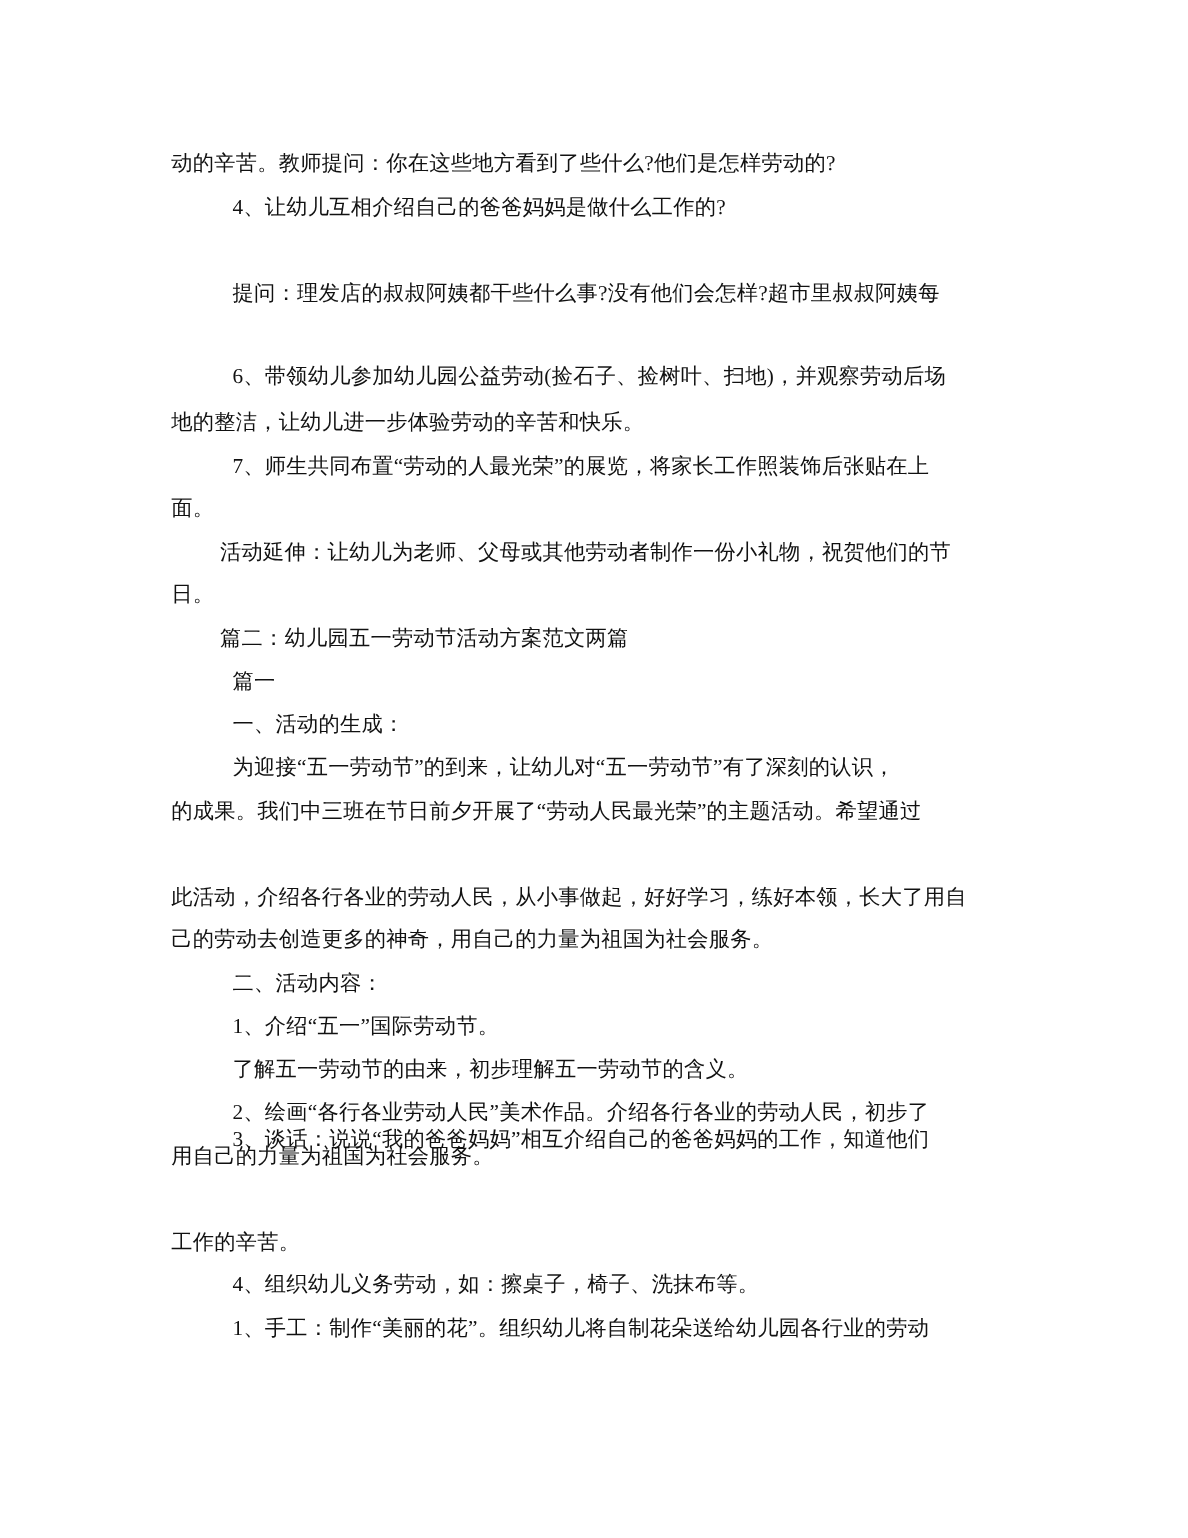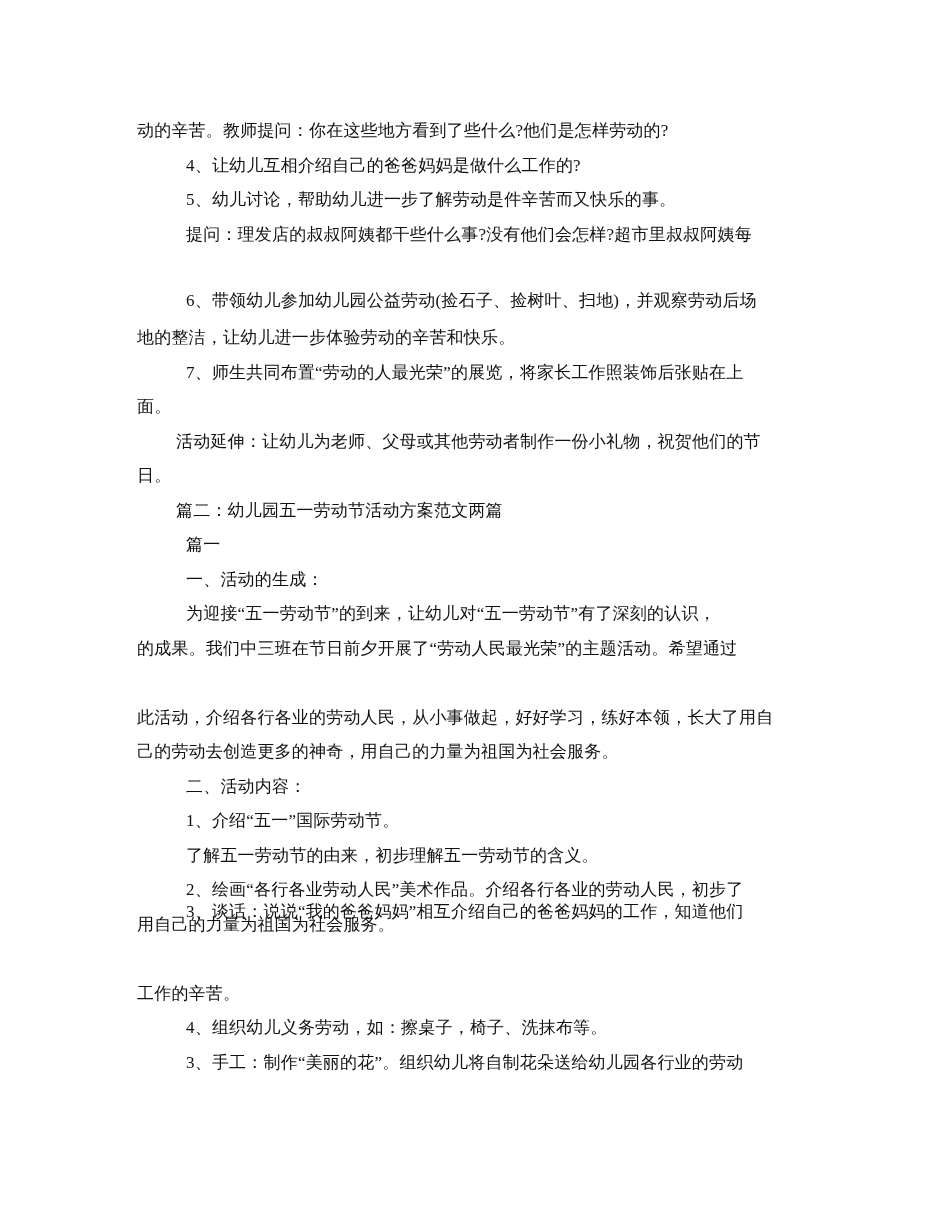--- a/index.html
+++ b/index.html
@@ -9,21 +9,20 @@
   .line { position: absolute; left: 137px; white-space: nowrap; font-size: 17px; line-height: 24px; letter-spacing: 0.2px; font-family: Liberation Serif, serif; }
   .i2 { left: 186px; }
   .i1 { left: 176px; }
 </style>
 </head>
 <body>
 
 <div class="page">
   <div class="line" style="top:119px">动的辛苦。教师提问：你在这些地方看到了些什么?他们是怎样劳动的?</div>
   <div class="line i2" style="top:154px">4、让幼儿互相介绍自己的爸爸妈妈是做什么工作的?</div>
-  <div class="line i2" style="top:188px">5、幼儿讨论，帮助幼儿进一步了解劳动是件辛苦而又快乐的事。</div>
   <div class="line i2" style="top:223px">提问：理发店的叔叔阿姨都干些什么事?没有他们会怎样?超市里叔叔阿姨每</div>
   <div class="line i2" style="top:289px">6、带领幼儿参加幼儿园公益劳动(捡石子、捡树叶、扫地)，并观察劳动后场</div>
   <div class="line" style="top:326px">地的整洁，让幼儿进一步体验劳动的辛苦和快乐。</div>
   <div class="line i2" style="top:361px">7、师生共同布置“劳动的人最光荣”的展览，将家长工作照装饰后张贴在上</div>
   <div class="line" style="top:395px">面。</div>
   <div class="line i1" style="top:430px">活动延伸：让幼儿为老师、父母或其他劳动者制作一份小礼物，祝贺他们的节</div>
   <div class="line" style="top:464px">日。</div>
   <div class="line i1" style="top:499px">篇二：幼儿园五一劳动节活动方案范文两篇</div>
   <div class="line i2" style="top:533px">篇一</div>
   <div class="line i2" style="top:568px">一、活动的生成：</div>
@@ -32,14 +31,14 @@
   <div class="line" style="top:706px">此活动，介绍各行各业的劳动人民，从小事做起，好好学习，练好本领，长大了用自</div>
   <div class="line" style="top:740px">己的劳动去创造更多的神奇，用自己的力量为祖国为社会服务。</div>
   <div class="line i2" style="top:775px">二、活动内容：</div>
   <div class="line i2" style="top:809px">1、介绍“五一”国际劳动节。</div>
   <div class="line i2" style="top:844px">了解五一劳动节的由来，初步理解五一劳动节的含义。</div>
   <div class="line i2" style="top:878px">2、绘画“各行各业劳动人民”美术作品。介绍各行各业的劳动人民，初步了</div>
   <div class="line" style="top:913px">用自己的力量为祖国为社会服务。</div>
   <div class="line i2" style="top:900px">3、谈话：说说“我的爸爸妈妈”相互介绍自己的爸爸妈妈的工作，知道他们</div>
   <div class="line" style="top:982px">工作的辛苦。</div>
   <div class="line i2" style="top:1016px">4、组织幼儿义务劳动，如：擦桌子，椅子、洗抹布等。</div>
-  <div class="line i2" style="top:1051px">3、手工：制作“美丽的花”。组织幼儿将自制花朵送给幼儿园各行业的劳动</div>
+  <div class="line i2" style="top:1051px">1、手工：制作“美丽的花”。组织幼儿将自制花朵送给幼儿园各行业的劳动</div>
 </div>
 
 </body></html>

